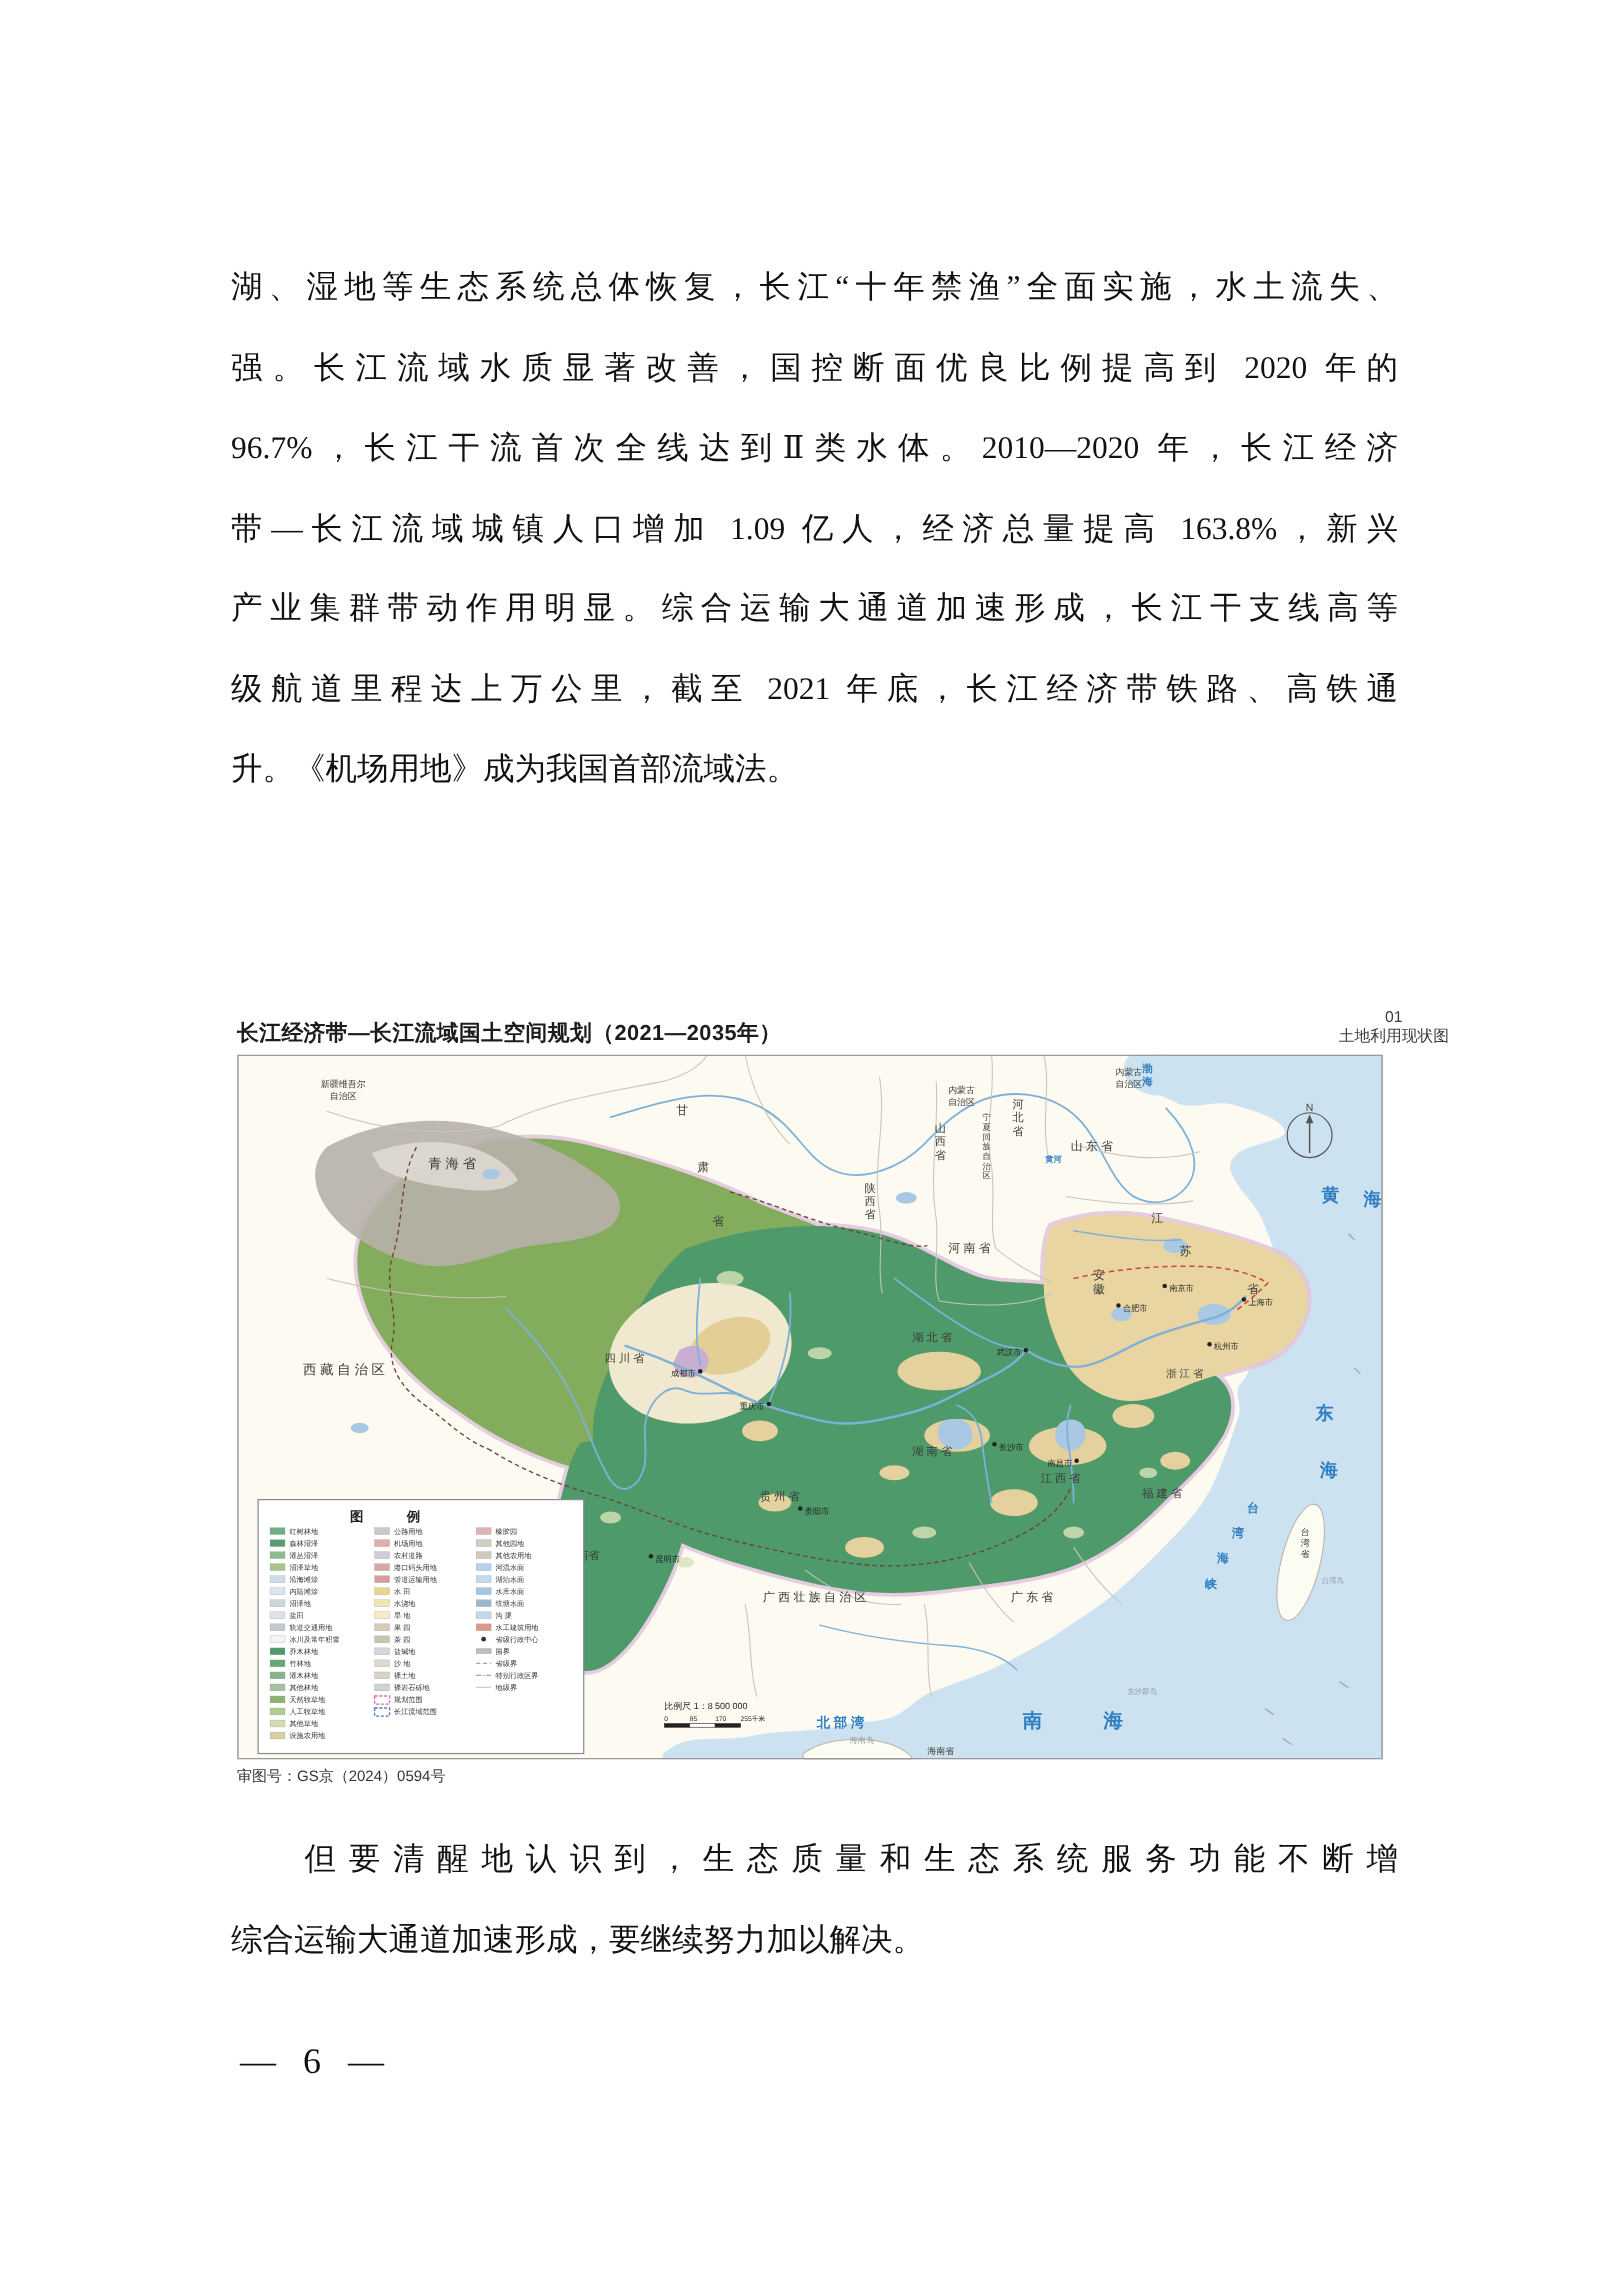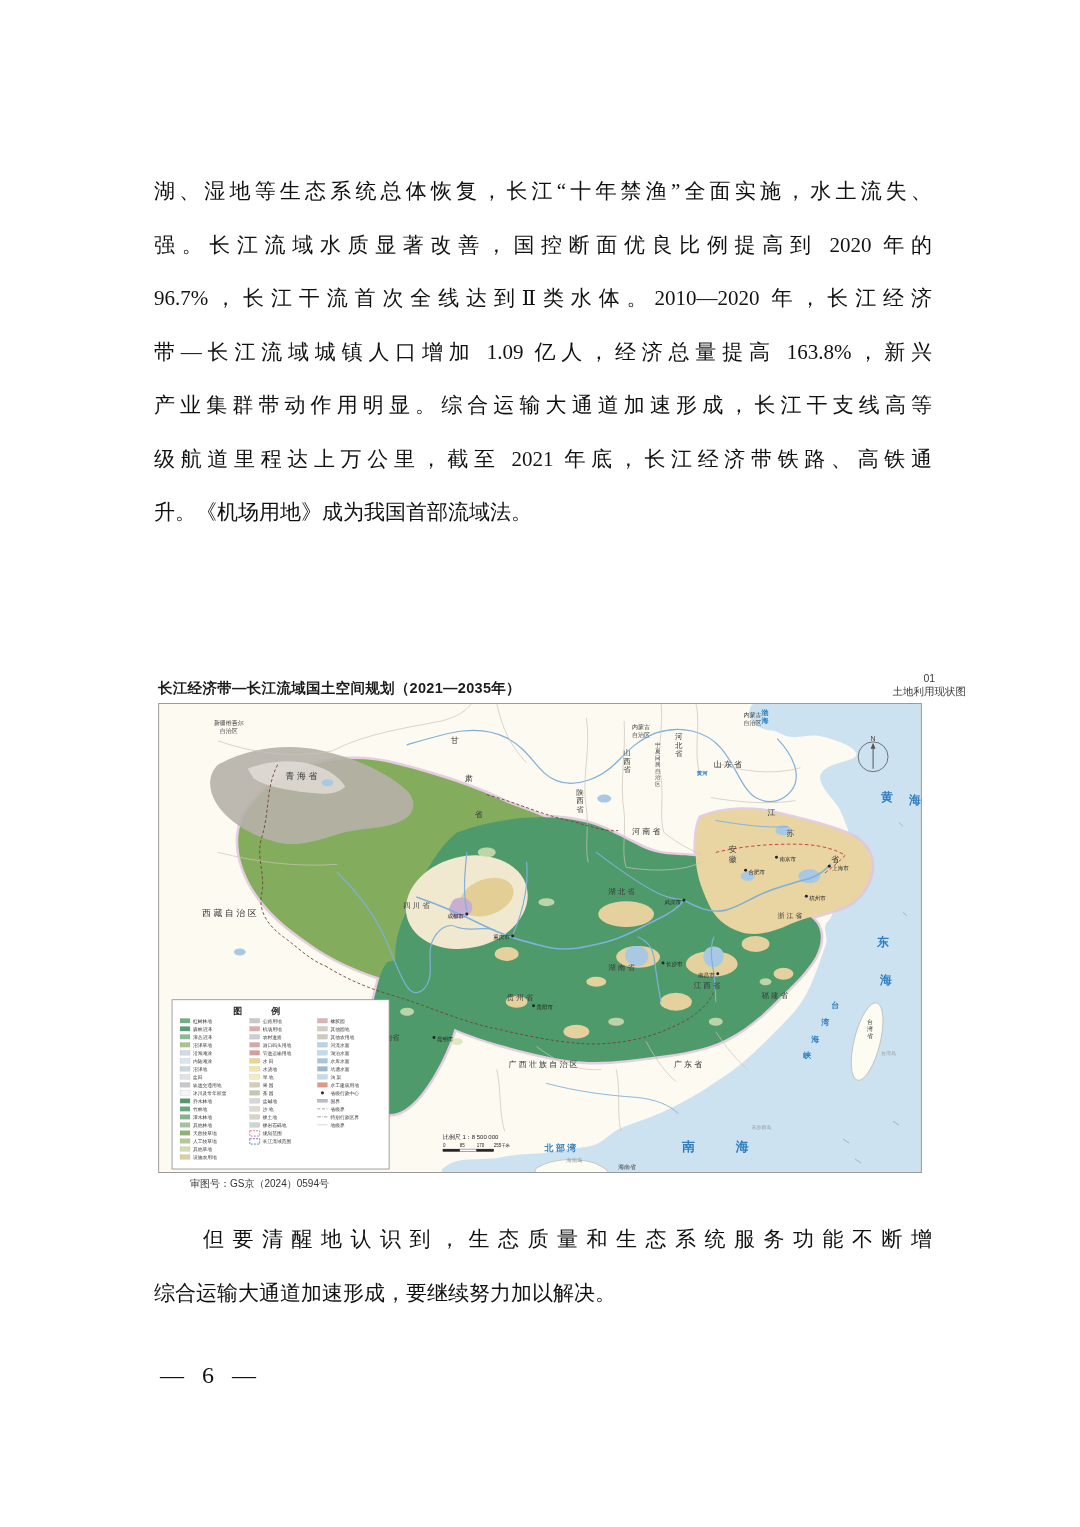--- a/index.html
+++ b/index.html
@@ -11,21 +11,21 @@
   .tline.last{text-align-last:left;}
   .tline.indent{padding-left:49px;}
   #para1{top:165px;}
   #para2{top:1213px;}
   .figure{position:absolute;left:158px;top:672px;width:808px;}
   .fig-head{display:flex;justify-content:space-between;align-items:flex-end;
             font-family:"Liberation Sans","DejaVu Sans",sans-serif;}
   .fig-title{font-size:14.5px;font-weight:bold;color:#1c1c1c;letter-spacing:.3px;}
   .fig-corner{text-align:center;font-size:10.5px;color:#3c3c3c;line-height:1.25;}
   .fig-credit{font-family:"Liberation Sans","DejaVu Sans",sans-serif;
-              font-size:10px;color:#333;margin-top:4px;margin-left:32px;}
+              font-size:10px;color:#333;margin-top:4px;}
   .map-wrap{margin-top:5px;line-height:0;}
   .pagenum{position:absolute;left:160px;top:1362px;font-size:24px;color:#111;letter-spacing:6px;}
   
   text{font-family:"Liberation Sans","DejaVu Sans",sans-serif;}
   .prov{fill:#3a3a3a;}
   .sea{fill:#2f7fc1;font-weight:bold;}
   .geo{fill:#909aa2;}
   .city{fill:#222;}
   .leg{fill:#333;}
   .leg-title{fill:#222;font-weight:bold;letter-spacing:10px;}

